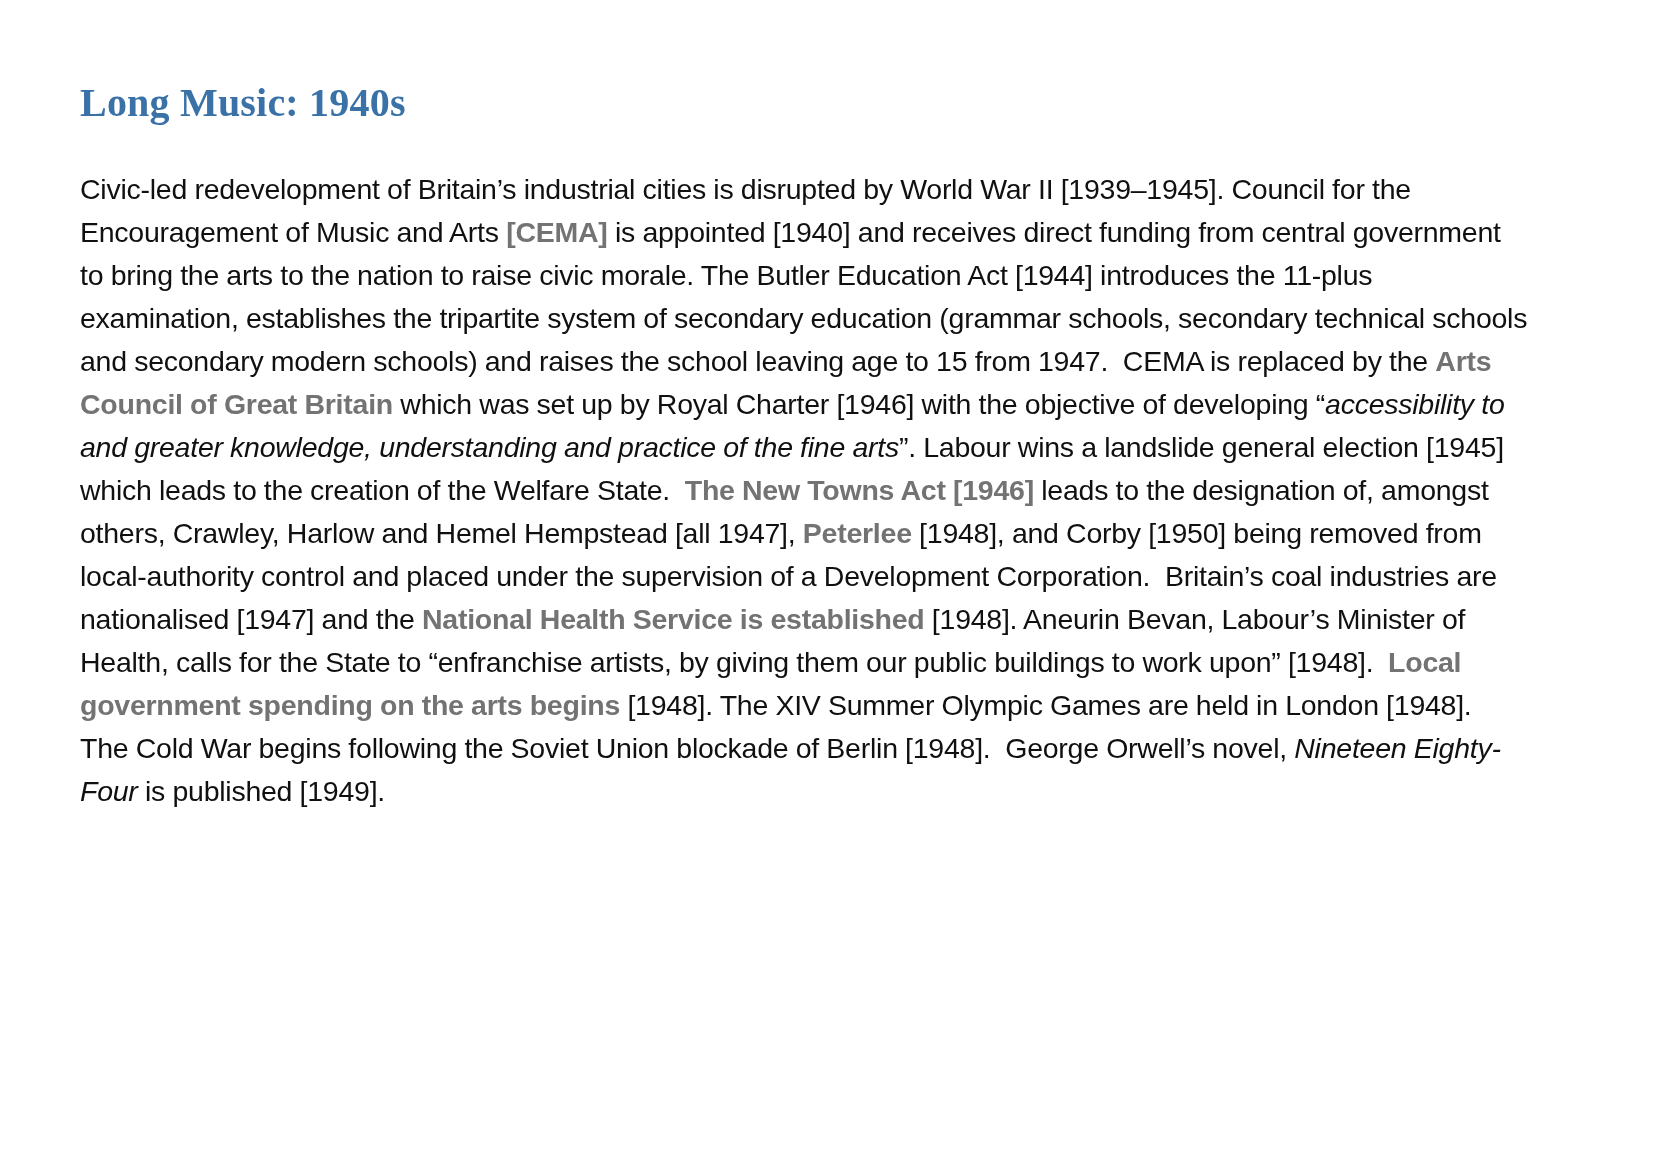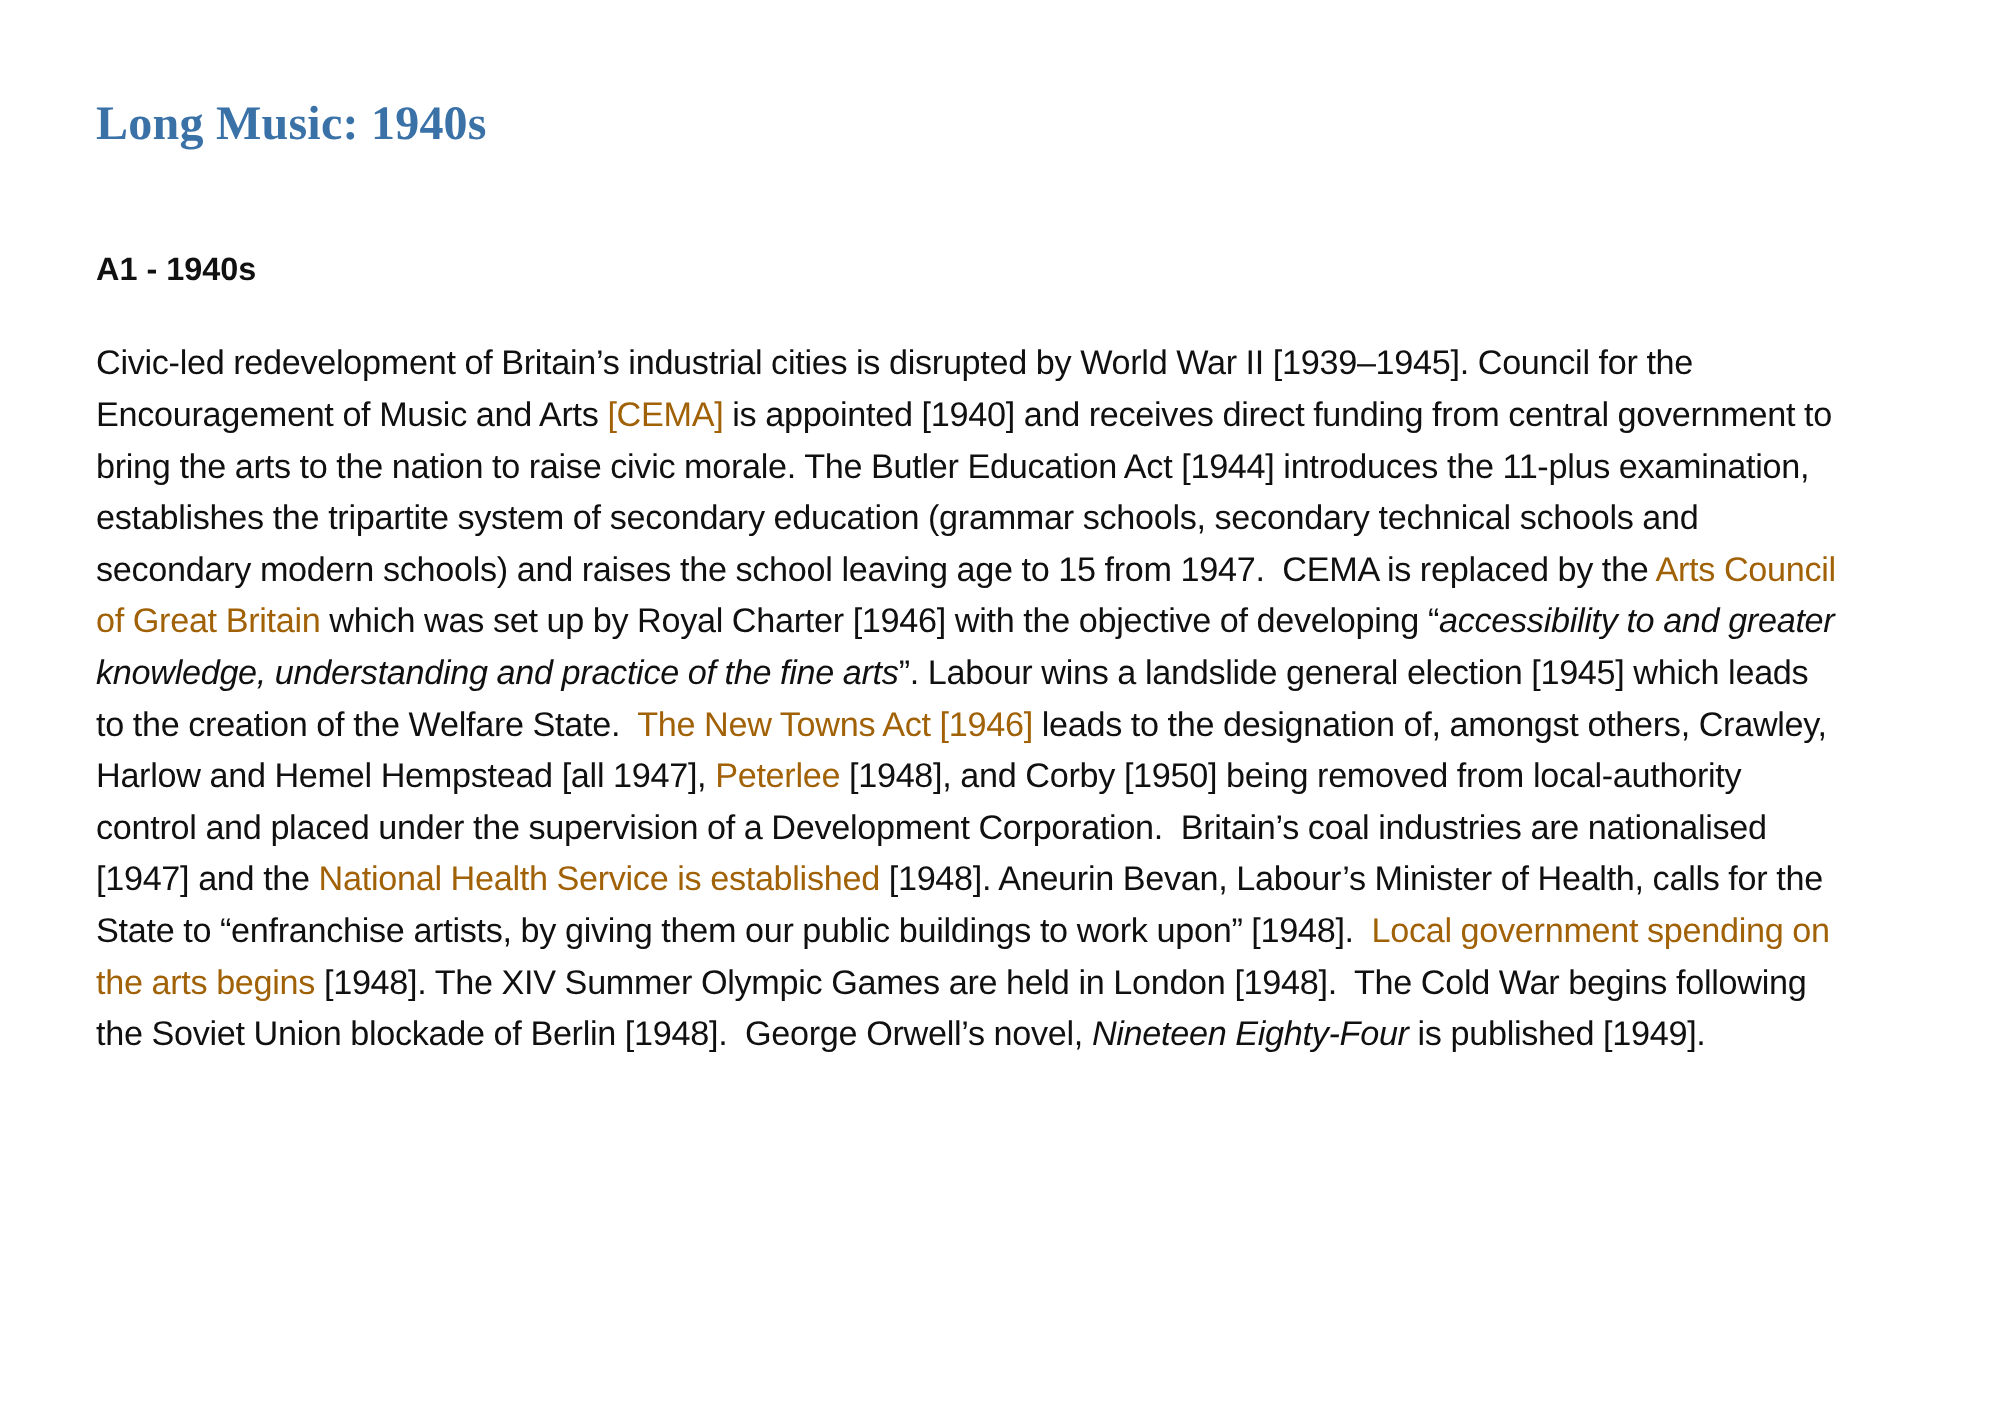--- a/index.html
+++ b/index.html
@@ -46,30 +46,30 @@
     line-height: 43px;
     color: #101010;
     margin: 0;
     padding-top: 42px;
     max-width: 1452px;
     text-align: left;
     word-spacing: -0.3px;
     letter-spacing: -0.25px;
   }
   .link {
-    color: #a16207;
+    color: #737373;
+    font-weight: bold;
   }
   .ital {
     font-style: italic;
   }
 </style>
 </head>
 <body>
 
 <div class="page">
 
   <h1 class="doc-title">Long Music: 1940s</h1>
 
-  <h2 class="section-heading">A1 - 1940s</h2>
 
   <p class="body-para"><span>Civic-led redevelopment of Britain’s industrial cities is disrupted by World War II [1939–1945]. Council for the Encouragement of Music and Arts </span><span class="link">[CEMA]</span><span> is appointed [1940] and receives direct funding from central government to bring the arts to the nation to raise civic morale. The Butler Education Act [1944] introduces the 11-plus examination, establishes the tripartite system of secondary education (grammar schools, secondary technical schools and secondary modern schools) and raises the school leaving age to 15 from 1947.&nbsp; CEMA is replaced by the </span><span class="link">Arts Council of Great Britain</span><span> which was set up by Royal Charter [1946] with the objective of developing “</span><span class="ital">accessibility to and greater knowledge, understanding and practice of the fine arts</span><span>”. Labour wins a landslide general election [1945] which leads to the creation of the Welfare State.&nbsp; </span><span class="link">The New Towns Act [1946]</span><span> leads to the designation of, amongst others, Crawley, Harlow and Hemel Hempstead [all 1947], </span><span class="link">Peterlee</span><span> [1948], and Corby [1950] being removed from local-authority control and placed under the supervision of a Development Corporation.&nbsp; Britain’s coal industries are nationalised [1947] and the </span><span class="link">National Health Service is established</span><span> [1948]. Aneurin Bevan, Labour’s Minister of Health, calls for the State to “enfranchise artists, by giving them our public buildings to work upon” [1948].&nbsp; </span><span class="link">Local government spending on the arts begins</span><span> [1948]. The XIV Summer Olympic Games are held in London [1948].&nbsp; The Cold War begins following the Soviet Union blockade of Berlin [1948].&nbsp; George Orwell’s novel, </span><span class="ital">Nineteen Eighty-Four</span><span> is published [1949].</span></p>
 
 </div>
 
 </body></html>

